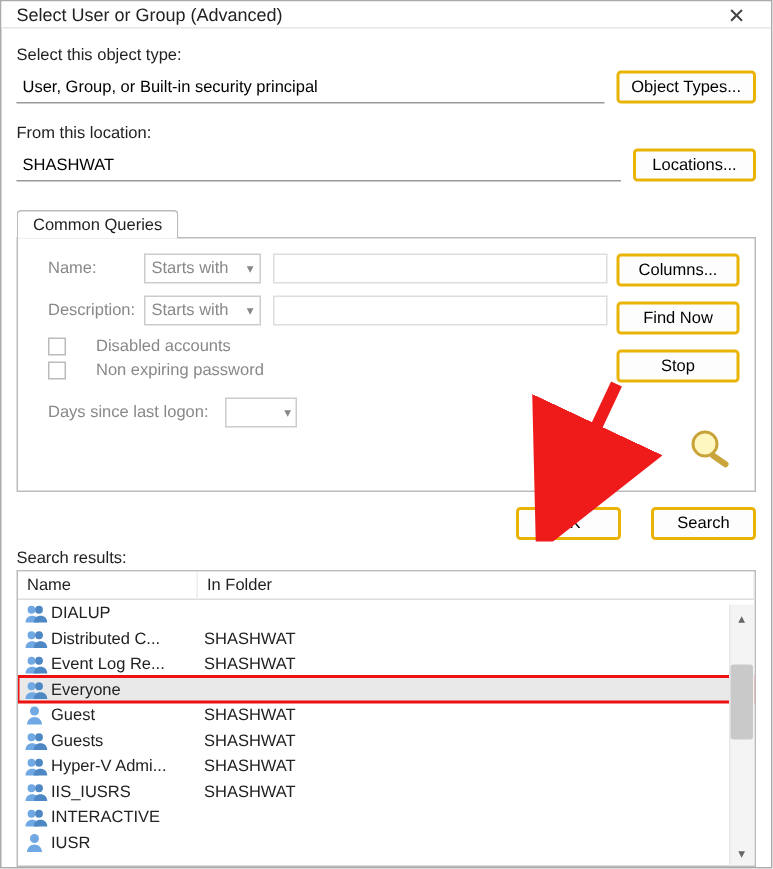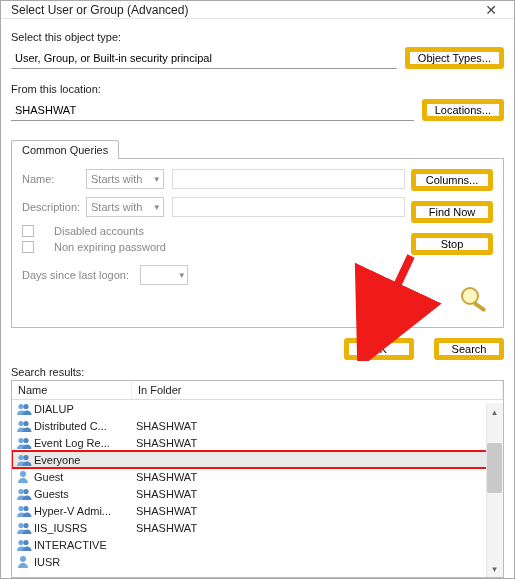--- a/index.html
+++ b/index.html
@@ -16,30 +16,30 @@
   .titlebar .close { width: 34px; text-align: center; font-size: 14px; color: #444; }
   .body { flex: 1; padding: 8px 10px 0 10px; display: flex; flex-direction: column; font-size: 11px; color: #222; }
   .section-label { font-size: 11px; margin: 4px 0 4px 0; }
   .row-inline { display: flex; gap: 8px; align-items: center; margin-bottom: 10px; }
   .text-ro {
     flex: 1; height: 22px; line-height: 22px; padding: 0 4px;
     border: none; border-bottom: 1px solid #999; background: #fff; font-size: 11px;
   }
   .dlg-btn {
     min-width: 82px; height: 22px; font-size: 11px; background: #fdfdfd;
-    border: 5px solid #eab308; border-radius: 3px; padding: 0 8px; cursor: pointer;
+    border: 2px solid #eab308; border-radius: 3px; padding: 0 8px; cursor: pointer;
   }
   .tabzone { margin-top: 8px; }
   .tab {
     display: inline-block; padding: 3px 10px; font-size: 11px;
     border: 1px solid #bbb; border-bottom: none; background: #fff;
     border-radius: 3px 3px 0 0; position: relative; top: 1px;
   }
   .tabpane {
-    border: 1px solid #bbb; padding: 10px 10px 14px 10px; display: flex; gap: 10px;
+    border: 1px solid #bbb; padding: 10px 10px 14px 20px; display: flex; gap: 10px;
     min-height: 170px;
   }
   .cq-left { flex: 1; }
   .cq-right { width: 78px; display: flex; flex-direction: column; gap: 10px; align-items: flex-end; }
   .cq-row { display: flex; align-items: center; gap: 8px; margin-bottom: 8px; }
   .cq-label { width: 56px; color: #888; }
   .combo {
     width: 78px; height: 20px; font-size: 11px; border: 1px solid #ccc;
     background: #fff; display: flex; align-items: center; justify-content: space-between;
     padding: 0 4px; color: #888;

